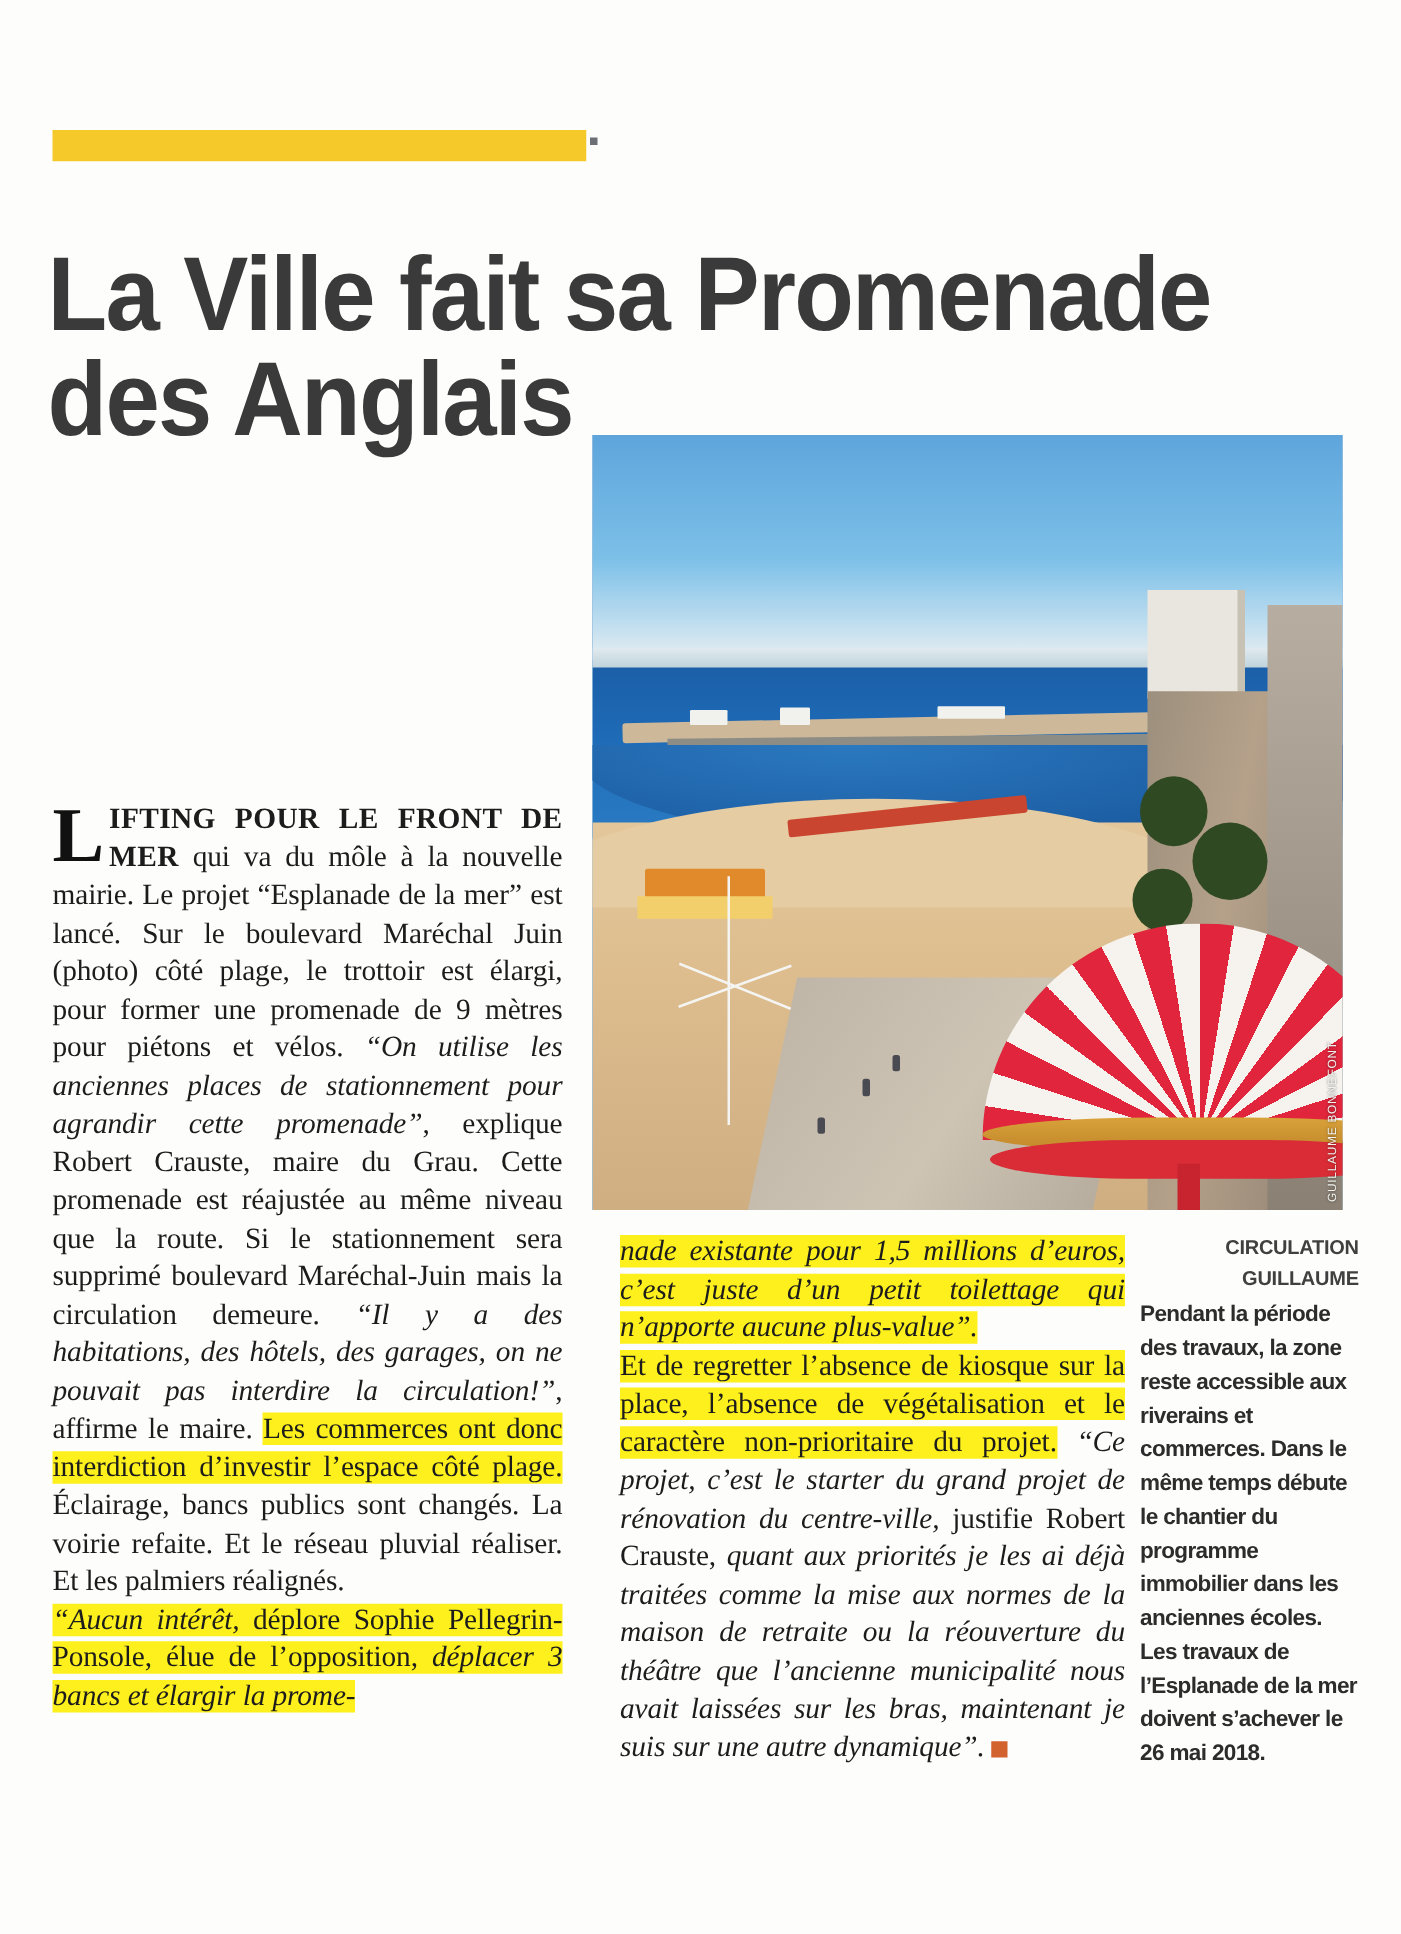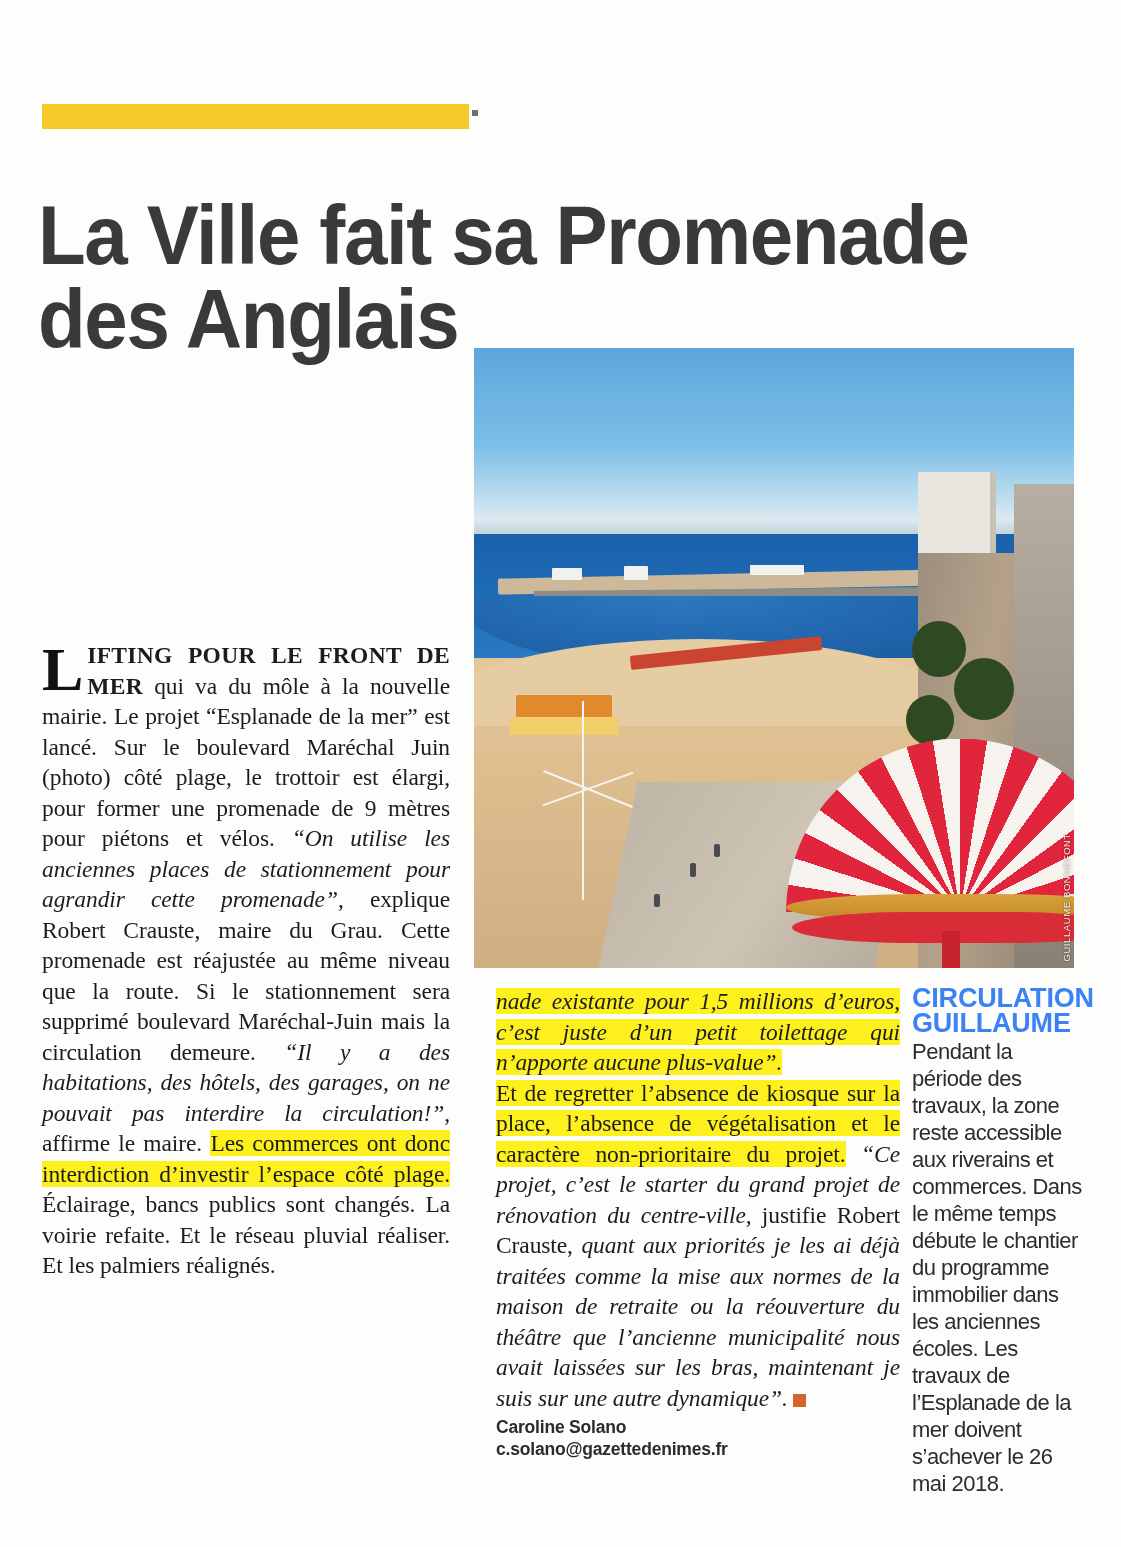--- a/index.html
+++ b/index.html
@@ -276,30 +276,31 @@
     font-weight: bold;
     font-size: 22px;
     line-height: 26px;
     margin: 22px 0 4px 0;
     color: #1b1b1b;
   }
 
   .sidebar-title {
     font-family: "Liberation Sans", sans-serif;
     font-weight: bold;
-    font-size: 27px;
+    font-size: 16px;
     line-height: 25px;
     letter-spacing: -0.2px;
-    color: #3b82f6;
+    color: #404040;
     margin: 0 0 2px 0;
+    text-align: right;
   }
   .sidebar-body {
     font-family: "Liberation Sans", sans-serif;
-    font-weight: normal;
-    font-size: 22px;
+    font-weight: bold;
+    font-size: 18px;
     line-height: 27px;
     letter-spacing: -0.5px;
     color: #2c2c2c;
   }
 
   .byline {
     font-family: "Liberation Sans", sans-serif;
     font-weight: bold;
     font-size: 17.5px;
     line-height: 22px;
@@ -368,33 +369,34 @@
   </figure>
 
   <div class="col col1">
     <div class="bodytext">
       <p>
         <span class="dropcap">L</span><span class="smallcaps">IFTING POUR LE FRONT DE MER</span><span> qui va du môle à la nouvelle mairie. Le projet “Esplanade de la mer” est lancé. Sur le boulevard Maréchal Juin (photo) côté plage, le trottoir est élargi, pour former une promenade de 9 mètres pour piétons et vélos. </span><span class="ital">“On utilise les anciennes places de stationnement pour agrandir cette promenade”</span><span>, explique Robert Crauste, maire du Grau. Cette promenade est réajustée au même niveau que la route. Si le stationnement sera supprimé boulevard Maréchal-Juin mais la circulation demeure. </span><span class="ital">“Il y a des habitations, des hôtels, des garages, on ne pouvait pas interdire la circulation!”</span><span>, affirme le maire. </span><mark class="hl">Les commerces ont donc interdiction d’investir l’espace côté plage.</mark><span> Éclairage, bancs publics sont changés. La voirie refaite. Et le réseau pluvial réaliser. Et les palmiers réalignés.</span>
       </p>
     </div>
 
 
+    <div class="bodytext">
+      <p>
+        <mark class="hl"><span class="ital">“Aucun intérêt,</span><span> déplore Sophie Pellegrin-Ponsole, élue de l’opposition, </span><span class="ital">déplacer 3 bancs et élargir la prome-</span></mark>
+      </p>
+    </div>
   </div>
 
   <div class="col col2">
     <div class="bodytext">
       <p>
         <mark class="hl"><span class="ital">nade existante pour 1,5 millions d’euros, c’est juste d’un petit toilettage qui n’apporte aucune plus-value”.</span></mark><br>
         <mark class="hl"><span>Et de regretter l’absence de kiosque sur la place, l’absence de végétalisation et le caractère non-prioritaire du projet.</span></mark><span class="ital"> “Ce projet, c’est le starter du grand projet de rénovation du centre-ville,</span><span> justifie Robert Crauste, </span><span class="ital">quant aux priorités je les ai déjà traitées comme la mise aux normes de la maison de retraite ou la réouverture du théâtre que l’ancienne municipalité nous avait laissées sur les bras, maintenant je suis sur une autre dynamique”.</span><span class="endmark"></span>
       </p>
     </div>
-    <div class="byline">
-      <span>Caroline Solano</span>
-      <span class="mail">c.solano@gazettedenimes.fr</span>
-    </div>
   </div>
 
   <div class="col col3">
     <div class="sidebar-title">
       <span>CIRCULATION</span><br>
       <span>GUILLAUME</span>
     </div>
     <div class="sidebar-body">Pendant la période des travaux, la zone reste accessible aux riverains et commerces. Dans le même temps débute le chantier du programme immobilier dans les anciennes écoles. Les travaux de l’Esplanade de la mer doivent s’achever le 26 mai 2018.</div>
   </div>
 

